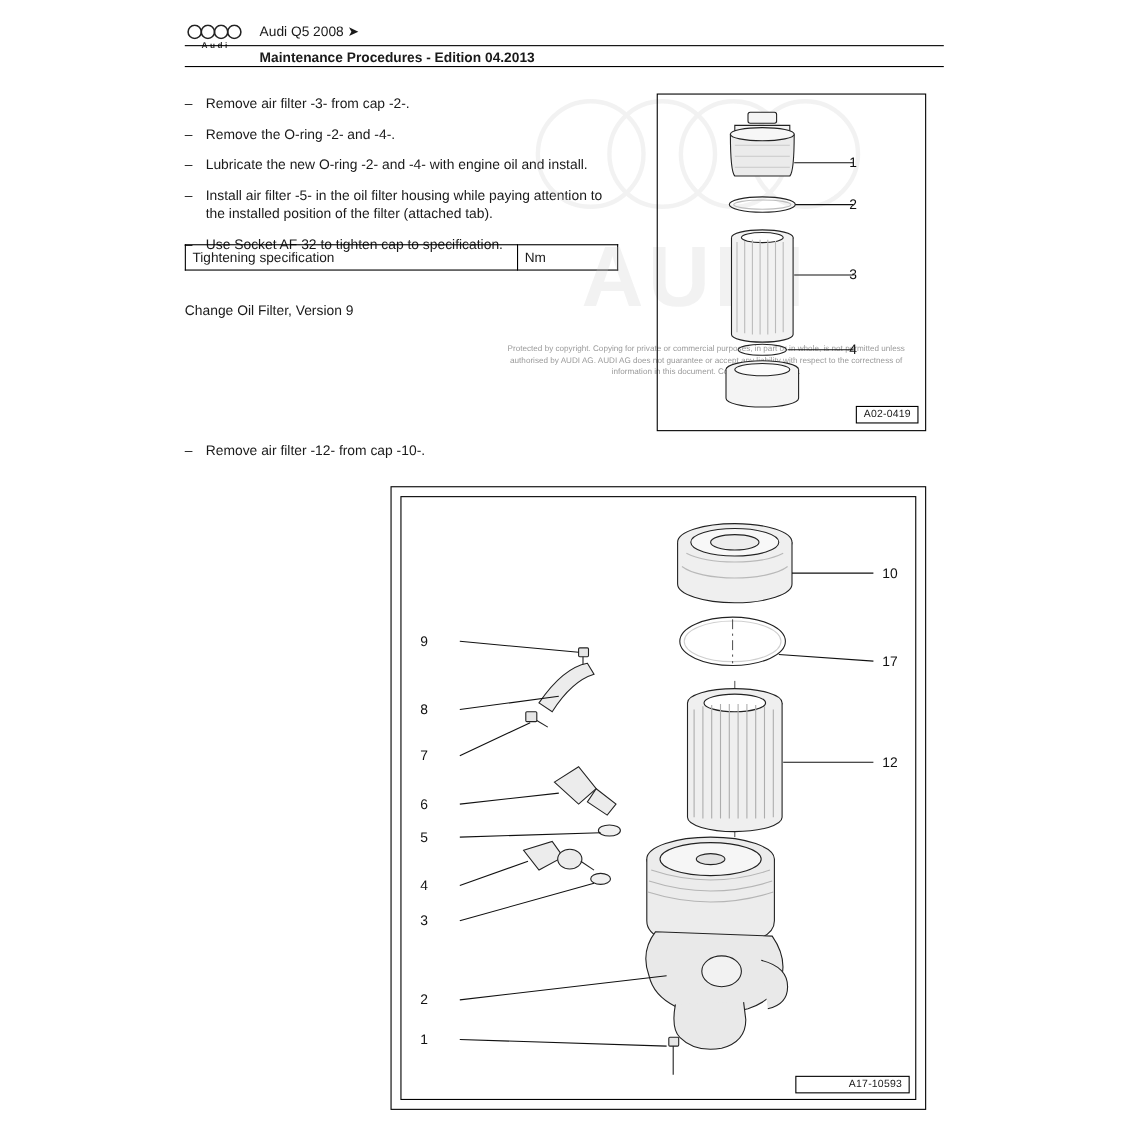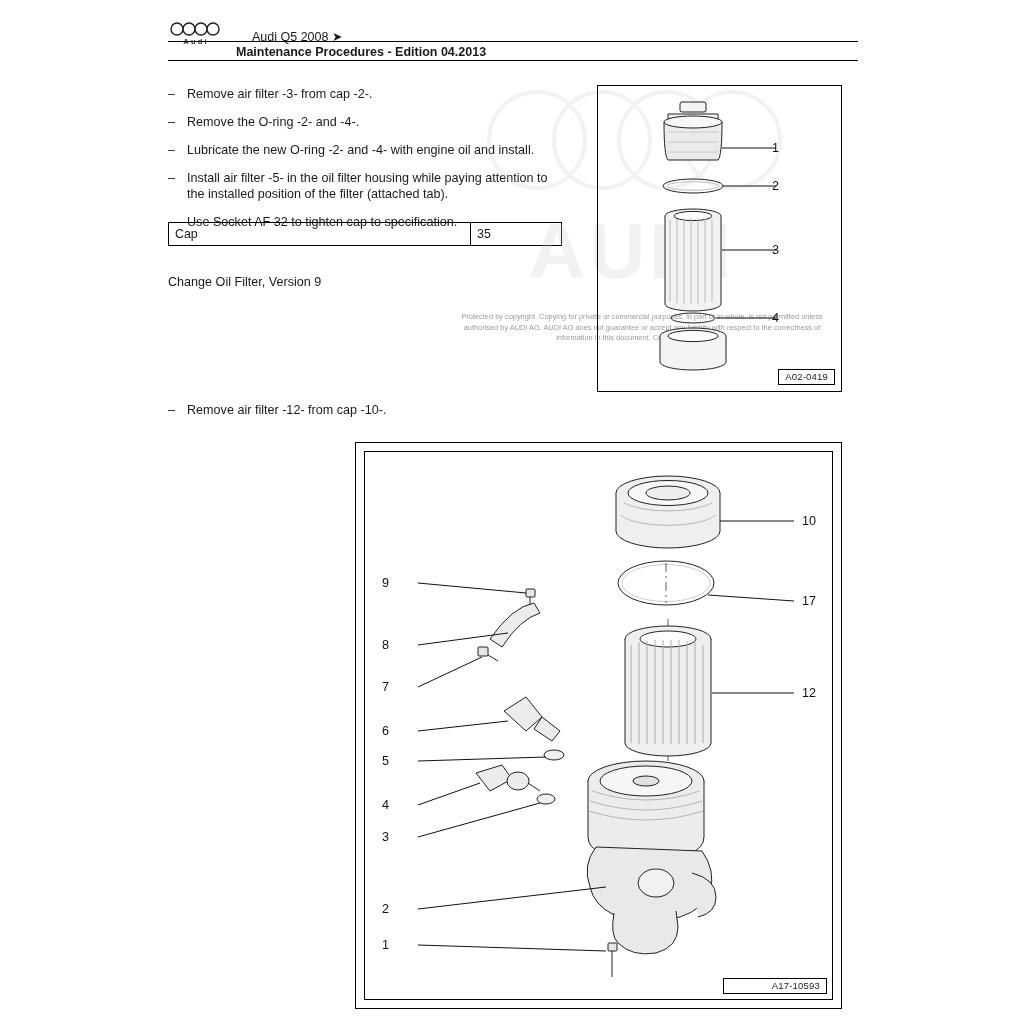--- a/index.html
+++ b/index.html
@@ -18,22 +18,21 @@
 
   
   .header {
     position: absolute;
     left: 168px;
     top: 22px;
     width: 690px;
   }
   .header-row {
     display: flex;
-    align-items: flex-end;
-    gap: 28px;
+    gap: 12px;
   }
   .audi-logo {
     width: 56px;
     flex: 0 0 56px;
     padding-bottom: 1px;
   }
   .audi-rings {
     display: block;
   }
   .audi-word {
@@ -226,23 +225,23 @@
     <span class="text">Install air filter -5- in the oil filter housing while paying attention to the installed position of the filter (attached tab).</span>
   </div>
   <div class="step">
     <span class="dash">–</span>
     <span class="text">Use Socket AF 32 to tighten cap to specification.</span>
   </div>
 </div>
 
 <table class="spec-table">
   <tbody>
-  <tr>
-    <td>Cap</td>
-    <td class="val">35</td>
+      <tr>
+    <td>Tightening specification</td>
+    <td class="val">Nm</td>
   </tr>
 </tbody>
   </table>
 
 <div class="section-caption">Change Oil Filter, Version 9</div>
 
 <div class="watermark">
   <svg width="340" height="240" viewBox="0 0 340 240">
     <g fill="none" stroke="#cccccc" stroke-width="4">
       <circle cx="75" cy="62" r="48"></circle>

